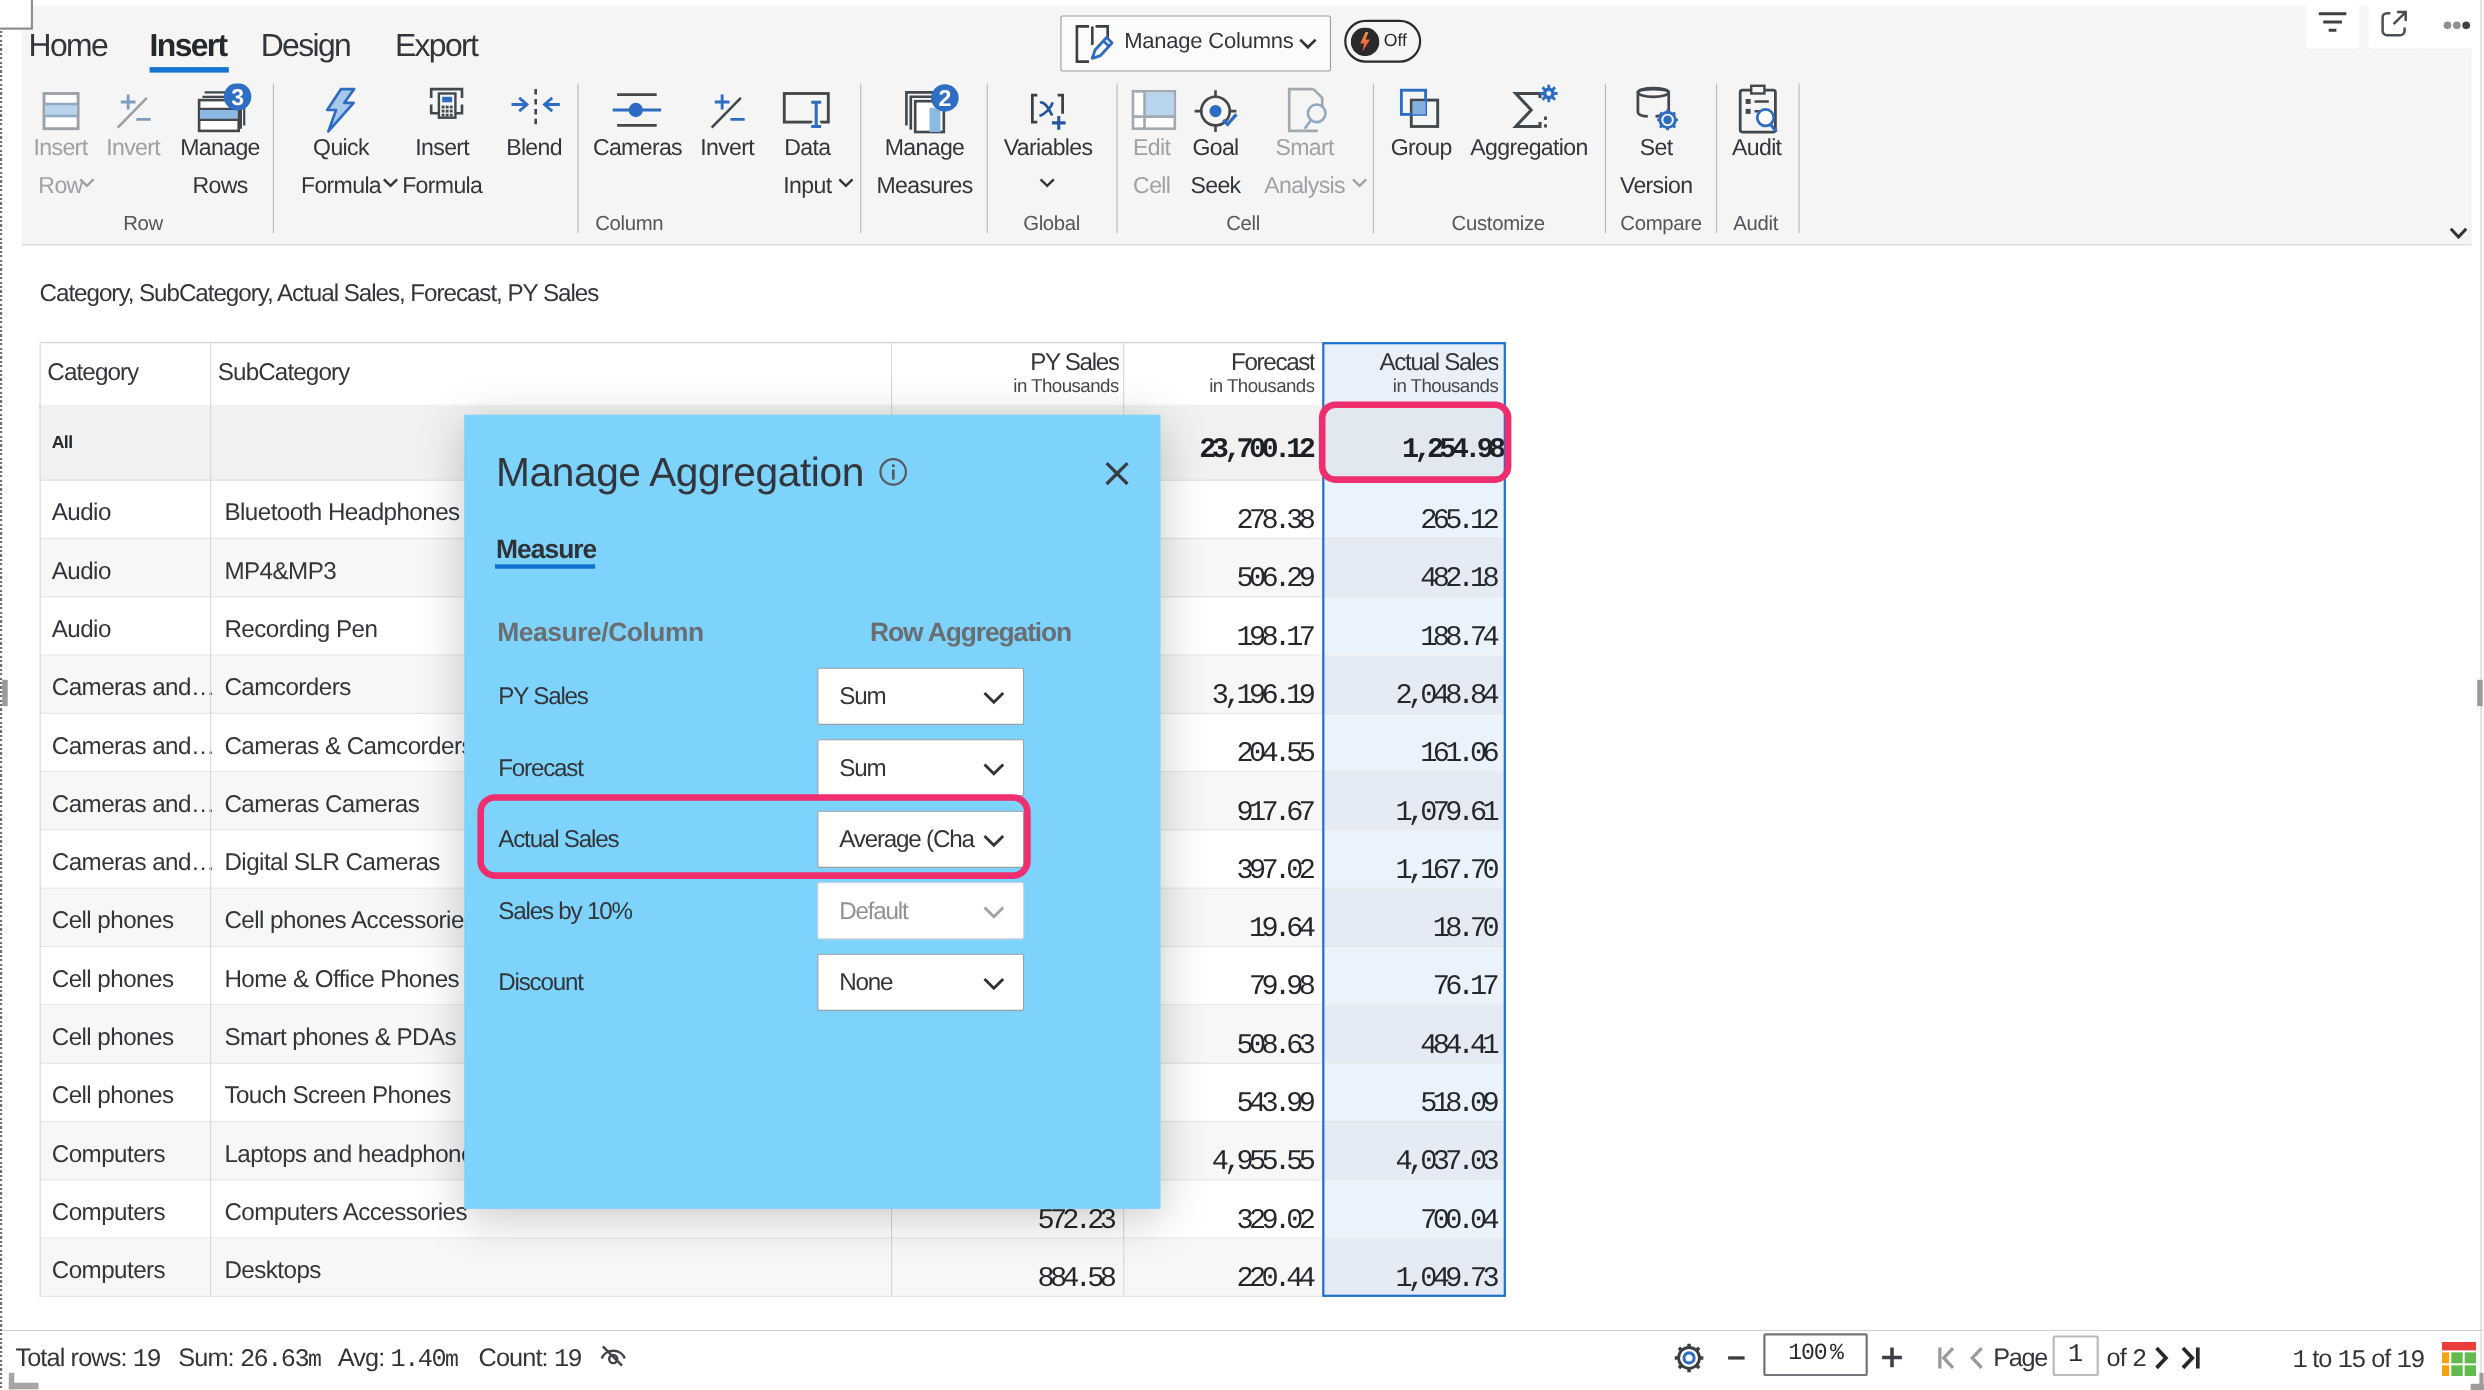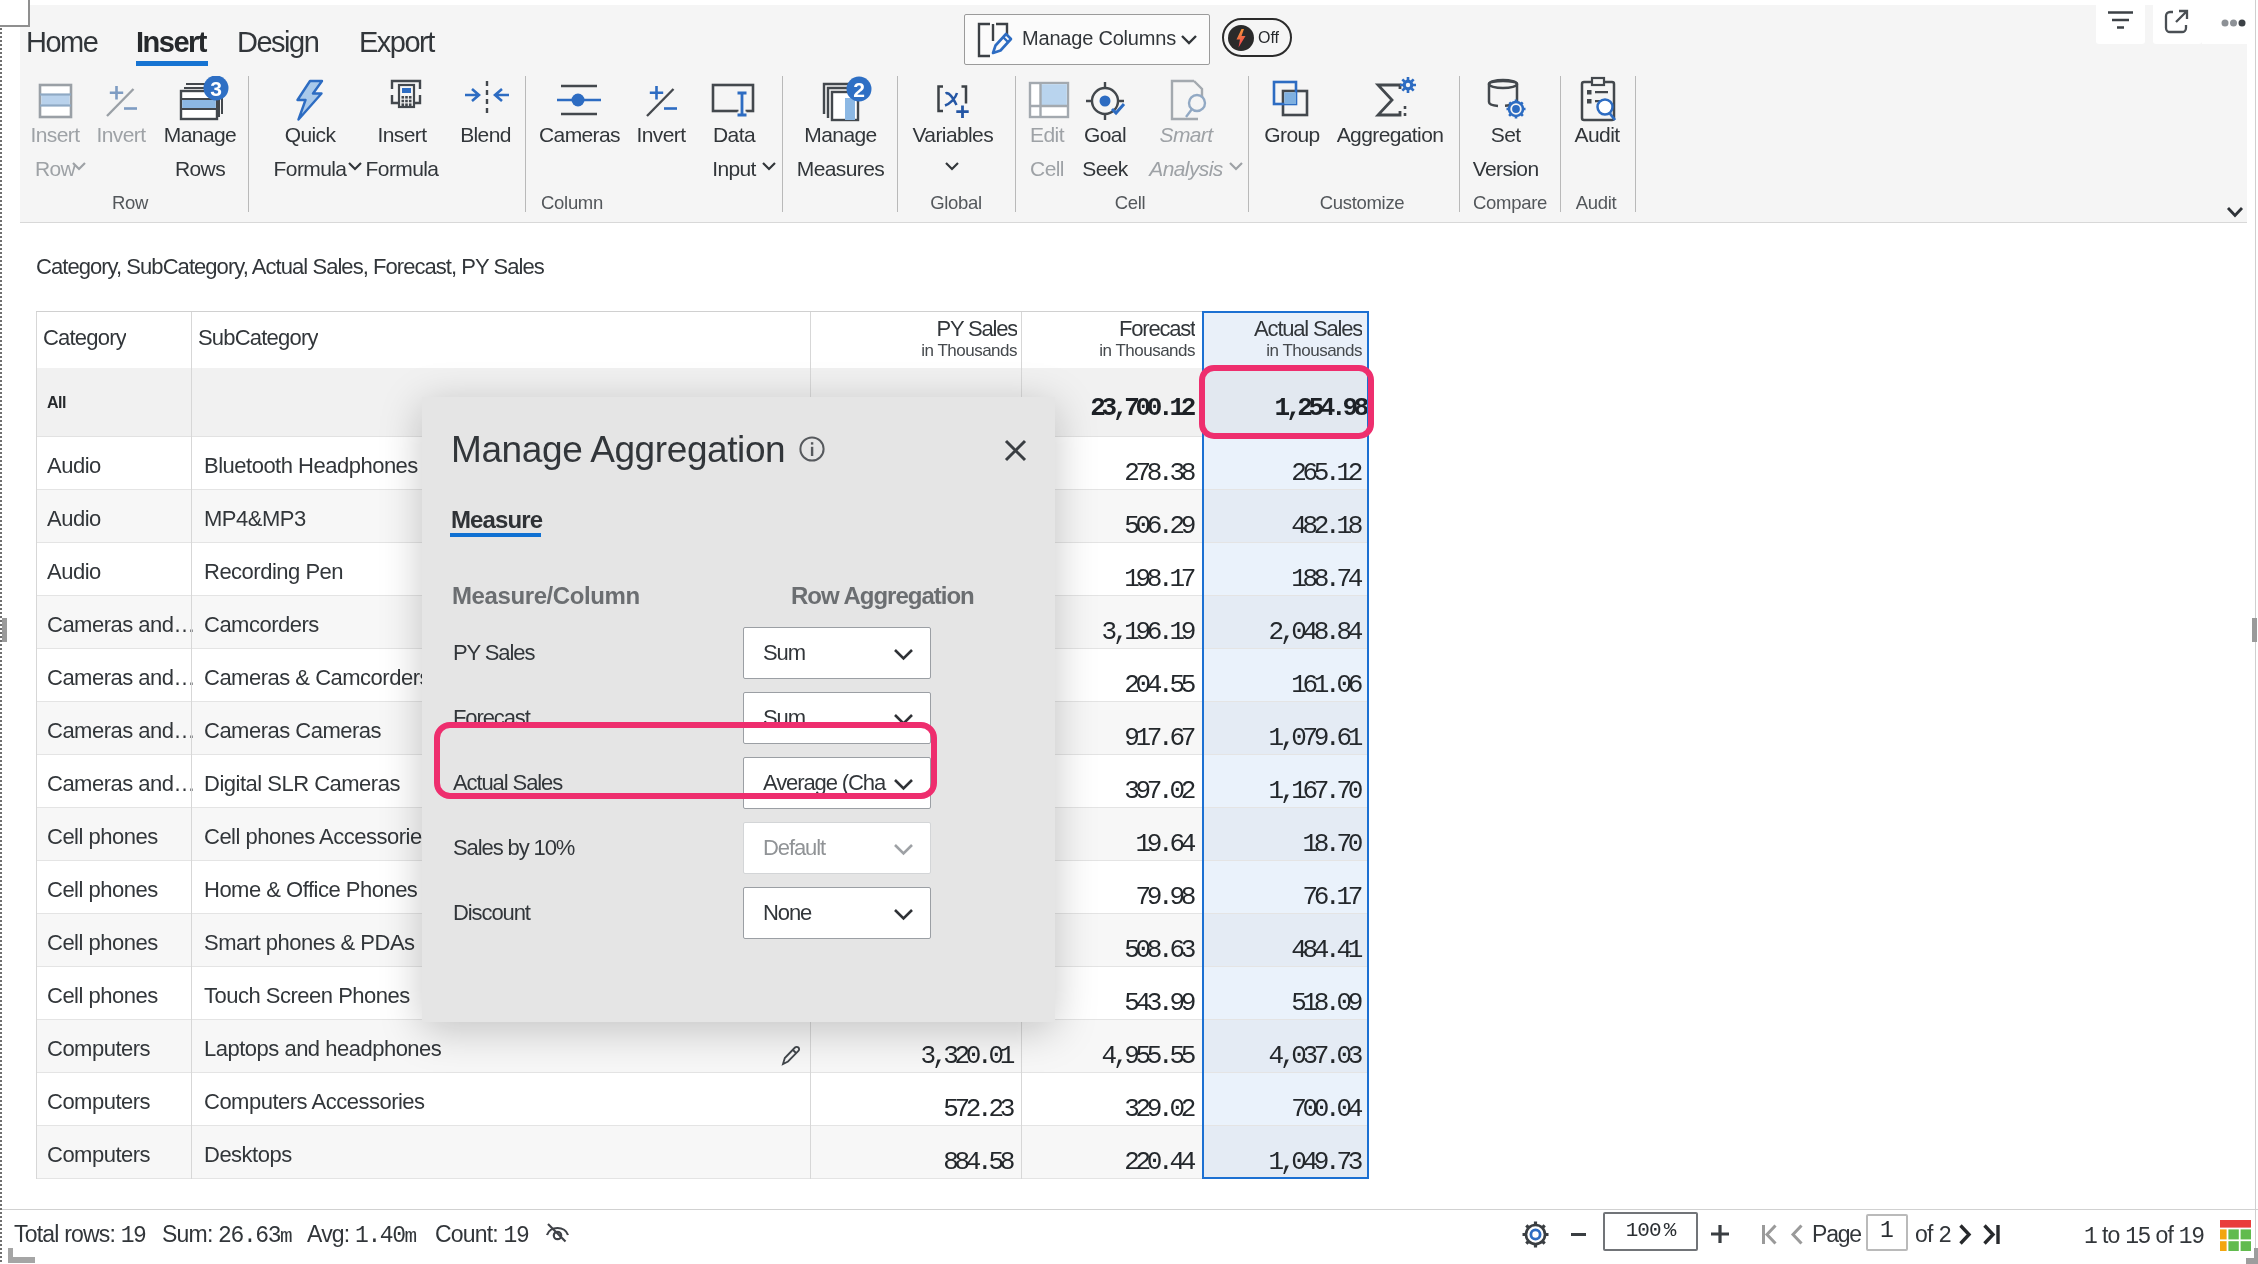--- a/index.html
+++ b/index.html
@@ -21,21 +21,21 @@
   .trow>div{position:absolute;top:0;height:52px;line-height:52px;}
   .trow .c0,.trow .c1{top:2.6px;}
   .trow .v{top:10px;}
   .c0{left:11px;font-size:22px;letter-spacing:-0.5px;white-space:nowrap;}
   .c1{left:168px;font-size:22px;letter-spacing:-0.5px;white-space:nowrap;}
   .sb{left:1166px;width:167px;background:#eaf2fb;}
   .trow.g{background:#f7f7f7;} .trow.g .sb{background:#e4ebf4;}
   .v{font-family:"Liberation Mono",monospace;font-size:26px;letter-spacing:-4.3px;color:#24282c;text-align:right;white-space:nowrap;}
   .v1{left:774px;width:201px;} .v2{left:985px;width:171px;} .v3{left:1166px;width:157px;}
   
-  #dialog{left:422px;top:377px;width:633px;height:625px;background:#e5e5e5;box-shadow:0 8px 40px rgba(0,0,0,0.22);z-index:40;margin-top:20px;}
+  #dialog{left:422px;top:377px;width:633px;height:722px;background:#7dd3fc;box-shadow:0 8px 40px rgba(0,0,0,0.22);z-index:40;}
   .sel{position:absolute;left:321px;width:188px;height:52px;border:1px solid #9b9fa4;border-radius:2px;font-size:22px;letter-spacing:-1.1px;color:#32363a;line-height:50px;padding-left:19px;box-sizing:border-box;background:#fff;overflow:hidden;white-space:nowrap;}
   .sel.dis{border-color:#d3d5d7;color:#909396;}
   .dlab{position:absolute;left:31px;font-size:22px;letter-spacing:-1.1px;color:#32363a;}
   
   .pink{position:absolute;border:6px solid #ee2e6e;border-radius:16px;z-index:50;}
   
   #status{left:0;top:1209px;width:2258px;height:54px;background:#fff;border-top:1px solid #d1d1d1;border-bottom:1px solid #d6d6d6;}
   .st{position:absolute;font-size:23px;letter-spacing:-0.8px;color:#32363a;white-space:nowrap;}
 </style></head>
 <body>
@@ -188,21 +188,21 @@
 <circle cx="23" cy="22" r="5.5" fill="#2d6cc2"></circle>
 <path d="M30 30 L34 34 L42 25" stroke="#2d6cc2" stroke-width="3" fill="none"></path>
 </svg>
 <div class="blab" style="left:1105px;top:118px;">Goal<br>Seek</div>
 
 <svg class="icon" style="left:1188px;top:79px;" width="48" height="42" viewBox="0 0 48 42">
 <path d="M30 2 H8 V40 H34 M30 2 L38 10 V18" stroke="#a3a9af" stroke-width="2.4" fill="none"></path>
 <circle cx="33" cy="24" r="8" fill="none" stroke="#92a9c4" stroke-width="2.4"></circle>
 <line x1="28" y1="30" x2="22" y2="38" stroke="#92a9c4" stroke-width="2.4"></line>
 </svg>
-<div class="blab dis" style="left:1186px;top:118px;font-style:italic;">Smart<br>Analysis</div>
+<div class="blab dis" style="left:1186px;top:118px;">Smart<br>Analysis</div>
 <svg class="abs" style="left:1228px;top:161px;" width="16" height="10" viewBox="0 0 16 10">
       <path d="M2 2 L8 8 L14 2" fill="none" stroke="#9ea2a6" stroke-width="2.2"></path>
     </svg>
 
 <svg class="icon" style="left:1291px;top:79px;" width="48" height="42" viewBox="0 0 48 42">
 <rect x="16" y="12" width="24" height="24" fill="none" stroke="#43484d" stroke-width="2.6"></rect>
 <rect x="7" y="3" width="22" height="22" fill="none" stroke="#2d6cc2" stroke-width="2.6"></rect>
 <rect x="17.3" y="13.3" width="11.7" height="11.7" fill="#7fb0e0"></rect>
 </svg>
 <div class="blab" style="left:1292px;top:118px;">Group</div>

